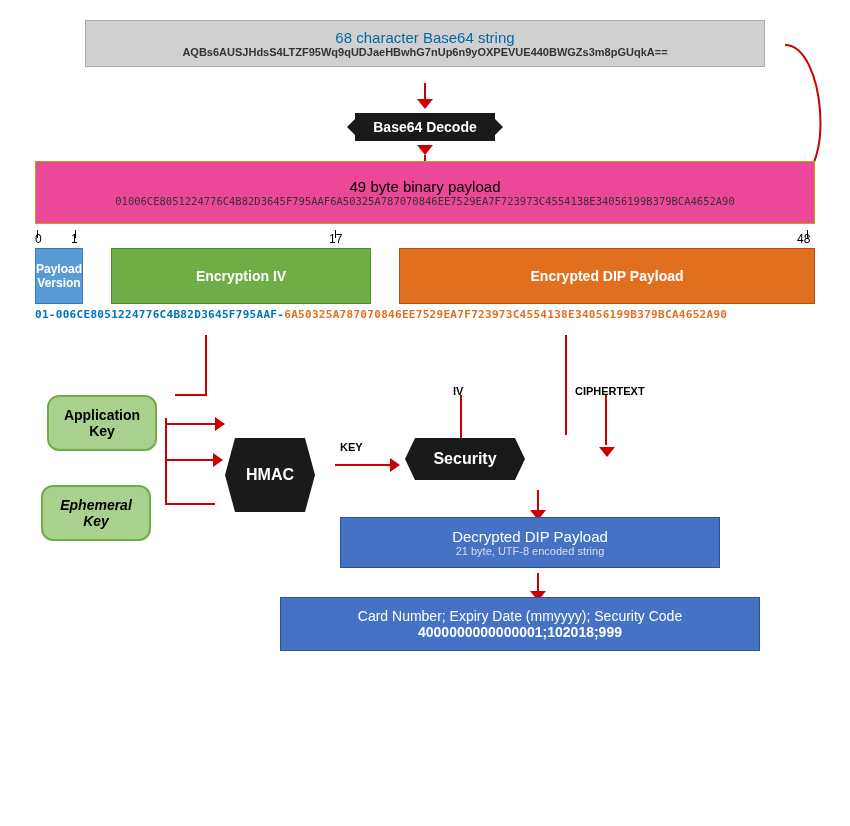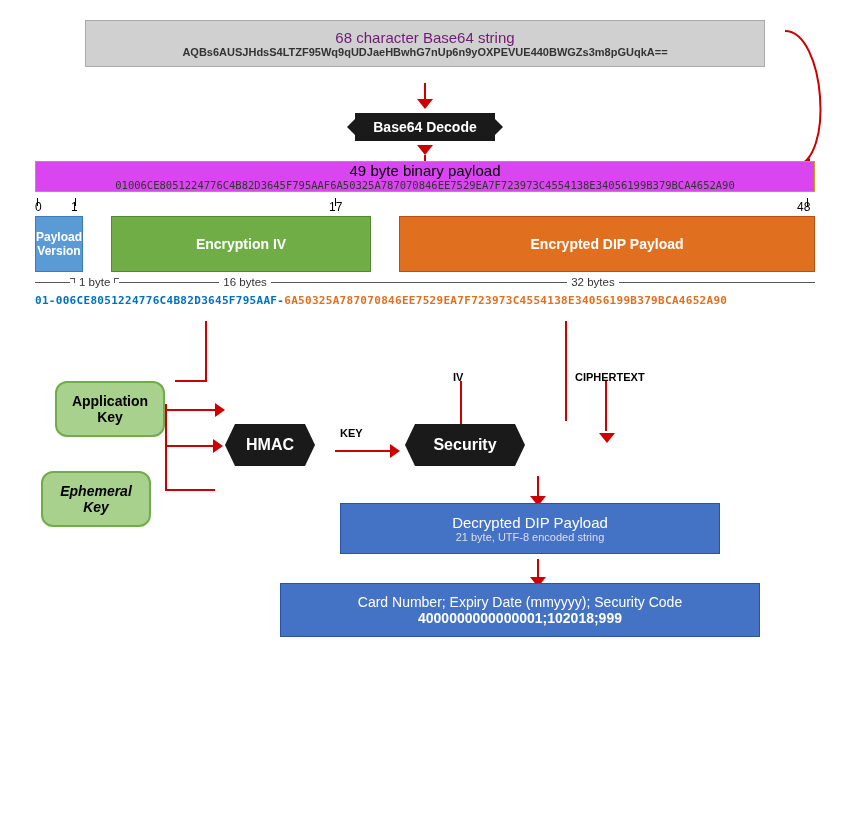--- a/index.html
+++ b/index.html
@@ -23,21 +23,21 @@
       border: 1px solid #aaa;
       text-align: center;
       padding: 8px 10px;
       margin: 0 auto;
       width: 680px;
       position: relative;
     }
     .top-box .title {
       font-size: 15px;
       font-weight: normal;
-      color: #701a75;
+      color: #0369a1;
     }
     .top-box .value {
       font-size: 11px;
       color: #333;
       word-break: break-all;
       font-weight: bold;
     }
 
     
     .decode-box {
@@ -65,24 +65,24 @@
       position: absolute;
       right: -8px; top: 50%;
       transform: translateY(-50%);
       border-top: 8px solid transparent;
       border-bottom: 8px solid transparent;
       border-left: 8px solid #1a1a1a;
     }
 
     
     .binary-box {
-      background: #d946ef;
+      background: #ec4899;
       border: 1px solid #c8a000;
       text-align: center;
-      padding: 0 10px;
+      padding: 16px 10px;
       width: 780px;
       margin: 0 auto;
       position: relative;
     }
     .binary-box .title {
       font-size: 15px;
       font-weight: normal;
       color: #000;
     }
     .binary-box .value {
@@ -157,21 +157,21 @@
       min-width: 110px;
     }
 
     
     .hmac-box {
       background: #1a1a1a;
       color: #fff;
       text-align: center;
       font-size: 16px;
       font-weight: bold;
-      padding: 12px 18px;
+      padding: 28px 18px;
       clip-path: polygon(10px 0%, calc(100% - 10px) 0%, 100% 50%, calc(100% - 10px) 100%, 10px 100%, 0% 50%);
       display: inline-block;
       min-width: 90px;
     }
 
     
     .decrypt-box {
       background: #1a1a1a;
       color: #fff;
       text-align: center;
@@ -289,61 +289,34 @@
       <span style="font-size:12px; line-height:1.2;">Payload<br>Version</span>
     </div>
     <div class="seg-iv">
       <span>Encryption IV</span>
     </div>
     <div class="seg-payload">
       <span>Encrypted DIP Payload</span>
     </div>
   </div>
 
-  <div style="width:780px; margin:2px auto 0; display:flex; align-items:center; height:16px; font-size:11.5px; color:#333;">
-
-    <div style="display:flex; align-items:center; flex:0 0 40px;">
-      <div style="border-top:1px solid #555; flex:1;"></div>
-      <div style="width:5px; border-right:1px solid #555; border-top:1px solid #555; height:5px; position:relative; top:-2px;"></div>
-    </div>
-    <span style="padding:0 4px; white-space:nowrap;">1 byte</span>
-    <div style="display:flex; align-items:center; flex:0 0 5px;">
-      <div style="width:5px; border-left:1px solid #555; border-top:1px solid #555; height:5px; position:relative; top:-2px;"></div>
-    </div>
-
-    <div style="display:flex; align-items:center; flex:0 0 100px;">
-      <div style="border-top:1px solid #555; flex:1;"></div>
-    </div>
-    <span style="padding:0 4px; white-space:nowrap;">16 bytes</span>
-    <div style="display:flex; align-items:center; flex:0 0 100px;">
-      <div style="border-top:1px solid #555; flex:1;"></div>
-    </div>
-
-    <div style="display:flex; align-items:center; flex:1;">
-      <div style="border-top:1px solid #555; flex:1;"></div>
-    </div>
-    <span style="padding:0 4px; white-space:nowrap;">32 bytes</span>
-    <div style="display:flex; align-items:center; flex:1;">
-      <div style="border-top:1px solid #555; flex:1;"></div>
-    </div>
-  </div>
 
   <div class="hex-row" style="margin-top:4px;">
     <span style="color:#0070c0; font-weight:bold;">01-006CE8051224776C4B82D3645F795AAF-</span><span style="color:#e07020; font-weight:bold;">6A50325A787070846EE7529EA7F723973C4554138E34056199B379BCA4652A90</span>
   </div>
 
   <div style="position:relative; width:780px; margin:14px auto 0; height:330px;">
 
     <div style="position:absolute; left:170px; top:0; width:2px; height:60px; background:#c00;"></div>
 
     <div style="position:absolute; left:140px; top:59px; width:32px; height:2px; background:#c00;"></div>
 
     <div style="position:absolute; left:530px; top:0; width:2px; height:100px; background:#c00;"></div>
 
-    <div style="position:absolute; left:20px; top:60px;">
+    <div style="position:absolute; left:12px; top:60px;">
       <div class="key-box">Application<br>Key</div>
     </div>
 
     <div style="position:absolute; left:6px; top:150px;font-style:italic;">
       <div class="key-box">Ephemeral<br>Key</div>
     </div>
 
     <div style="position:absolute; left:130px; top:82px; display:flex; align-items:center;">
       <div style="width:50px; height:2px; background:#c00;"></div>
       <div class="arrow-right"></div>

